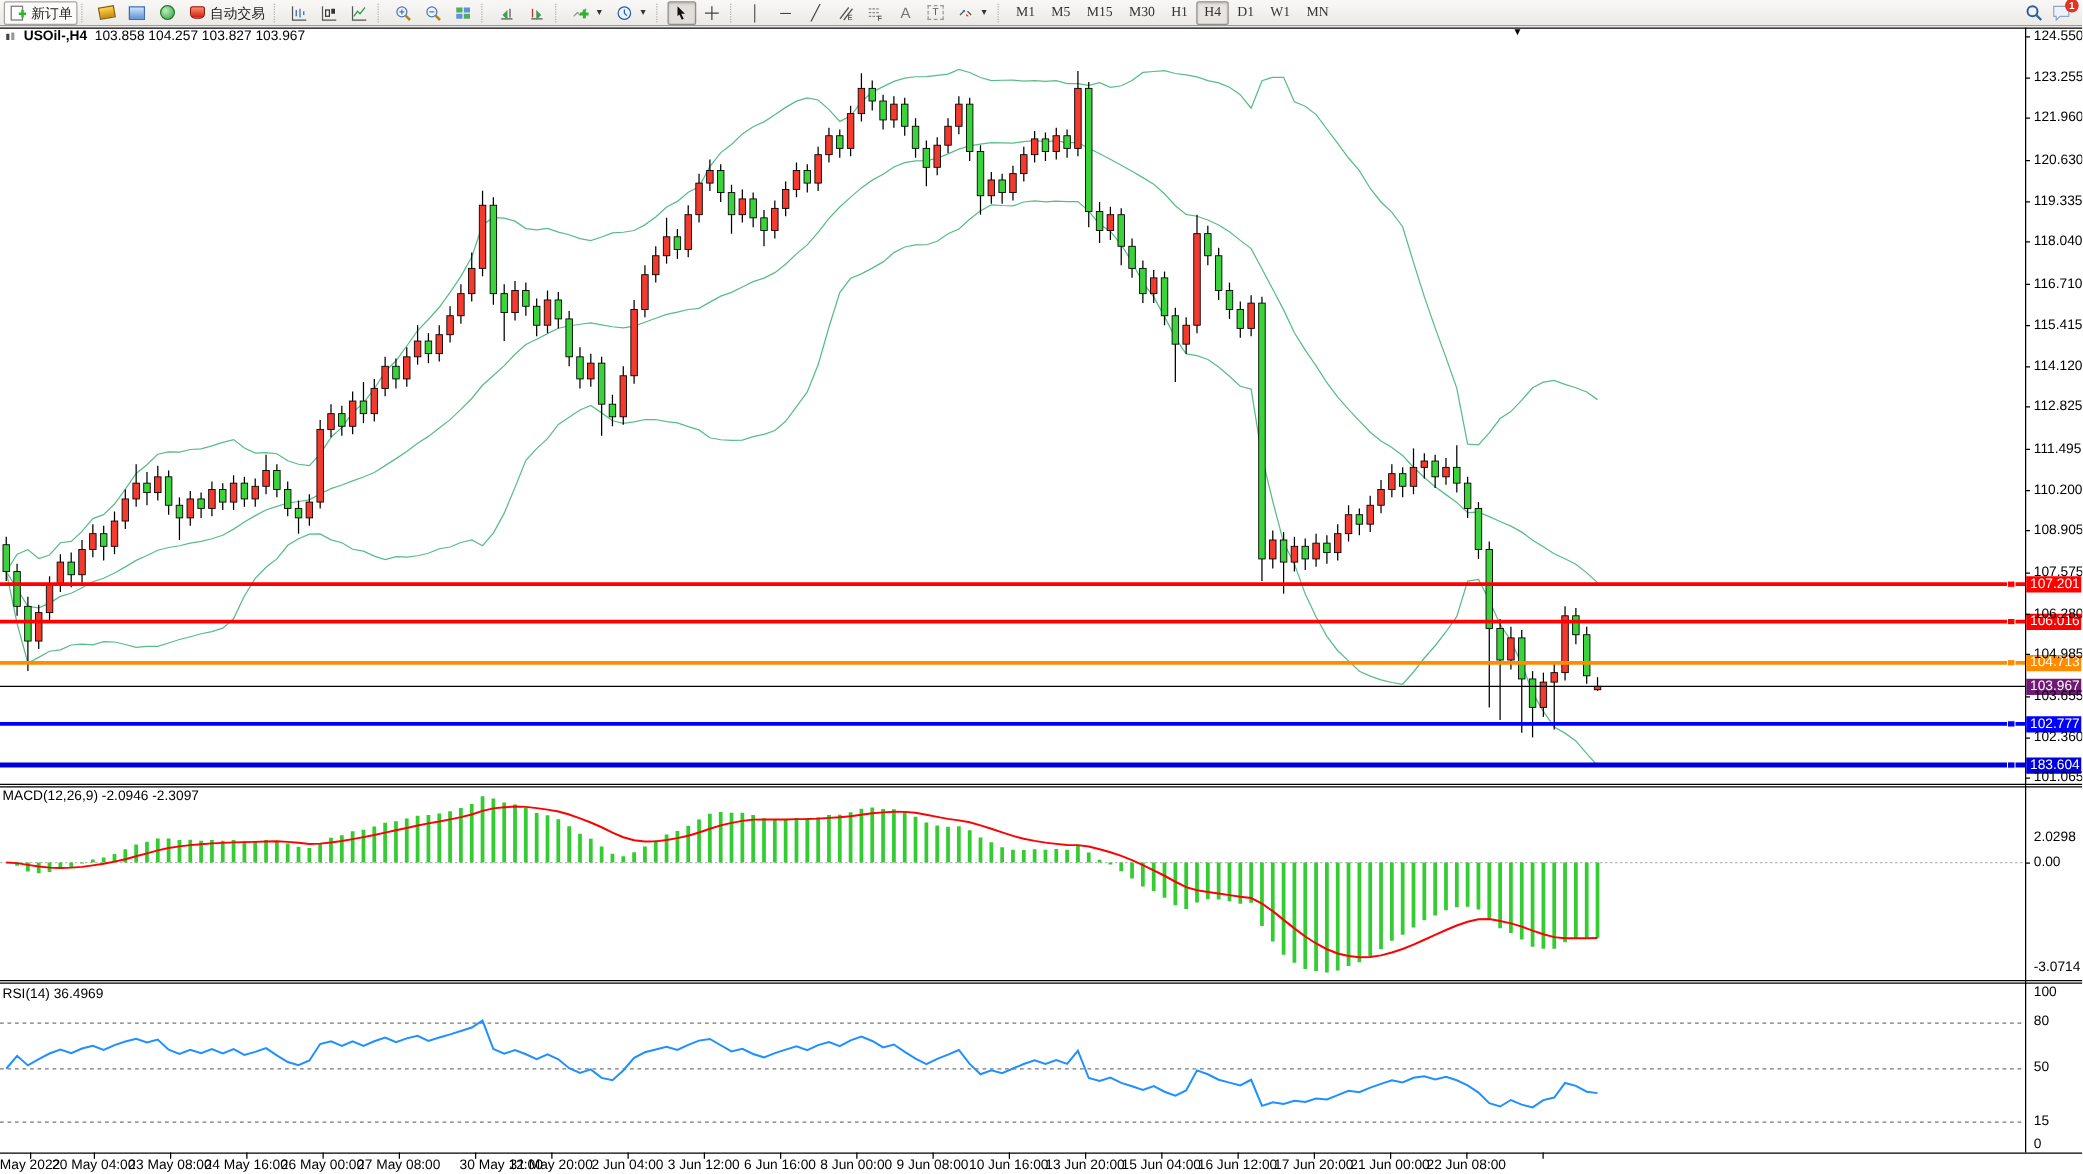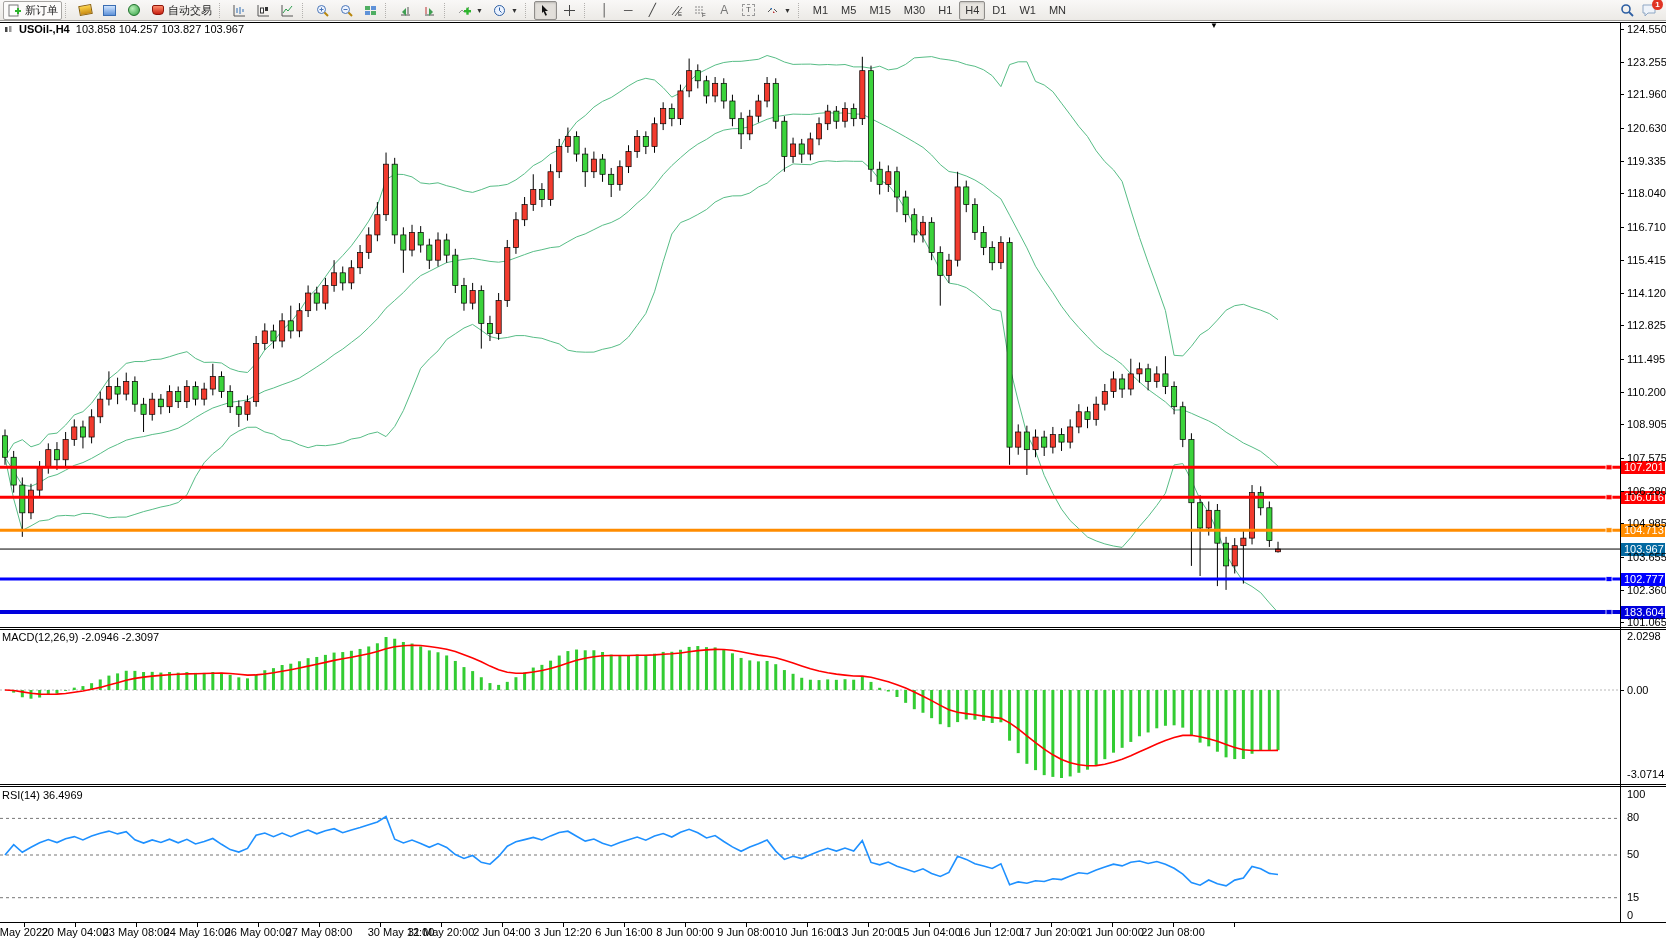--- a/index.html
+++ b/index.html
@@ -10,21 +10,21 @@
     background:linear-gradient(#f9f8f7,#eceae6);border-bottom:1px solid #9e9c99;
     display:flex;align-items:center;padding:0 3px;box-sizing:border-box;gap:1px;}
   .tb-btn{height:17px;display:flex;align-items:center;gap:3px;padding:0 3px;
     border:1px solid transparent;border-radius:2px;font-size:11px;color:#222;cursor:default;}
   .tb-btn.bordered{border-color:#a7a5a2;background:#fcfbfa;}
   .tb-btn.pressed{border-color:#8f8d8a;background:#e2dfda;box-shadow:inset 0 1px 2px rgba(0,0,0,.18);}
   .sep{width:4px;height:15px;border-left:1px dotted #b3b1ae;margin:0 3px 0 2px;}
   .caret{font-size:7px;color:#333;margin-left:1px;line-height:1;}
   .ic{display:inline-flex;align-items:center;justify-content:center;width:15px;height:15px;font-size:11px;line-height:1;}
   .glyph{font-size:12px;color:#444;}
-  #tf-group{display:flex;align-items:flex-start;gap:1px;}
+  #tf-group{display:flex;align-items:flex-start;gap:1px;font-family:Liberation Serif, serif;}
   .tf-btn{font-size:11px;color:#333;padding:1px 5px;border:1px solid transparent;border-radius:2px;height:15px;line-height:15px;}
   .tf-btn.active{border-color:#8f8d8a;background:#e8e5e0;box-shadow:inset 0 1px 2px rgba(0,0,0,.15);}
   .tb-right{margin-left:auto;display:flex;align-items:center;gap:8px;padding-right:6px;}
   #chat-badge{position:absolute;top:-4px;right:-6px;width:11px;height:11px;border-radius:50%;
     background:#e03424;color:#fff;font-size:8px;line-height:11px;text-align:center;font-weight:bold;}
   
   .hline-abs{position:absolute;left:0;width:1666px;background:#000;}
   #axis-vline{position:absolute;left:1620px;top:22px;width:1px;height:900px;background:#000;}
   .pane-svg{position:absolute;left:0;}
   #symbol-line{position:absolute;left:4px;top:23px;font-size:11px;color:#000;display:flex;gap:6px;align-items:center;}
@@ -751,21 +751,21 @@
   <div class="hline-abs" style="top:922px;height:1px;"></div>
   <div id="axis-vline"></div>
   <div id="axis-col"></div>
   <div id="time-axis"></div>
 
 <div class="pbox" style="top: 460.84px; background: rgb(255, 0, 0);">107.201</div>
     <div class="pbox" style="top: 490.78px; background: rgb(255, 0, 0);">106.016</div>
     <div class="pbox" style="top: 523.702px; background: rgb(255, 140, 0);">104.713</div>
     <div class="pbox" style="top: 572.617px; background: rgb(0, 0, 255);">102.777</div>
     <div class="pbox" style="top: 605.538px; background: rgb(0, 0, 221);">183.604</div>
-    <div class="pbox" style="top: 542.55px; background: #0369a1;">103.967</div>
+    <div class="pbox" style="top: 542.55px; background: #701a75;">103.967</div>
     <div class="ptick-mark" style="top: 29px;"></div>
     <div class="ptick-label" style="top: 23px;">124.550</div>
     <div class="ptick-mark" style="top: 61.7195px;"></div>
     <div class="ptick-label" style="top: 55.7195px;">123.255</div>
     <div class="ptick-mark" style="top: 94.4389px;"></div>
     <div class="ptick-label" style="top: 88.4389px;">121.960</div>
     <div class="ptick-mark" style="top: 128.043px;"></div>
     <div class="ptick-label" style="top: 122.043px;">120.630</div>
     <div class="ptick-mark" style="top: 160.762px;"></div>
     <div class="ptick-label" style="top: 154.762px; text-align: center;">119.335</div>
@@ -790,21 +790,21 @@
     <div class="ptick-mark" style="top: 490.61px;"></div>
     <div class="ptick-label" style="top: 484.61px;">106.280</div>
     <div class="ptick-mark" style="top: 523.329px;"></div>
     <div class="ptick-label" style="top: 517.329px;">104.985</div>
     <div class="ptick-mark" style="top: 556.933px;"></div>
     <div class="ptick-label" style="top: 550.933px;">103.655</div>
     <div class="ptick-mark" style="top: 589.653px;"></div>
     <div class="ptick-label" style="top: 583.653px;">102.360</div>
     <div class="ptick-mark" style="top: 622.372px;"></div>
     <div class="ptick-label" style="top: 616.372px;">101.065</div>
-    <div class="ptick-label" style="top: 630px;">2.0298</div>
+    <div class="ptick-label" style="top: 664px;">2.0298</div>
     <div class="ptick-label" style="top: 684px;">0.00</div>
     <div class="ptick-label" style="top: 768px;">-3.0714</div>
     <div class="ptick-mark" style="top: 690px;"></div>
     <div class="ptick-label" style="top: 788px;">100</div>
     <div class="ptick-label" style="top: 811px;">80</div>
     <div class="ptick-label" style="top: 848px;">50</div>
     <div class="ptick-label" style="top: 891px;">15</div>
     <div class="ptick-label" style="top: 909px;">0</div>
     <div class="t-tick" style="left: 24px;"></div>
     <div class="t-label" style="left: 24px;">May 2022</div>
@@ -818,21 +818,21 @@
     <div class="t-label" style="left: 258px;">26 May 00:00</div>
     <div class="t-tick" style="left: 319px;"></div>
     <div class="t-label" style="left: 319px;">27 May 08:00</div>
     <div class="t-tick" style="left: 380px;"></div>
     <div class="t-label" style="left: 401px;">30 May 12:00</div>
     <div class="t-tick" style="left: 441px;"></div>
     <div class="t-label" style="left: 441px;">31 May 20:00</div>
     <div class="t-tick" style="left: 502px;"></div>
     <div class="t-label" style="left: 502px;">2 Jun 04:00</div>
     <div class="t-tick" style="left: 563px;"></div>
-    <div class="t-label" style="left: 563px;">3 Jun 12:20</div>
+    <div class="t-label" style="left: 563px;">3 Jun 12:00</div>
     <div class="t-tick" style="left: 624px;"></div>
     <div class="t-label" style="left: 624px;">6 Jun 16:00</div>
     <div class="t-tick" style="left: 685px;"></div>
     <div class="t-label" style="left: 685px;">8 Jun 00:00</div>
     <div class="t-tick" style="left: 746px;"></div>
     <div class="t-label" style="left: 746px;">9 Jun 08:00</div>
     <div class="t-tick" style="left: 807px;"></div>
     <div class="t-label" style="left: 807px;">10 Jun 16:00</div>
     <div class="t-tick" style="left: 868px;"></div>
     <div class="t-label" style="left: 868px;">13 Jun 20:00</div>

